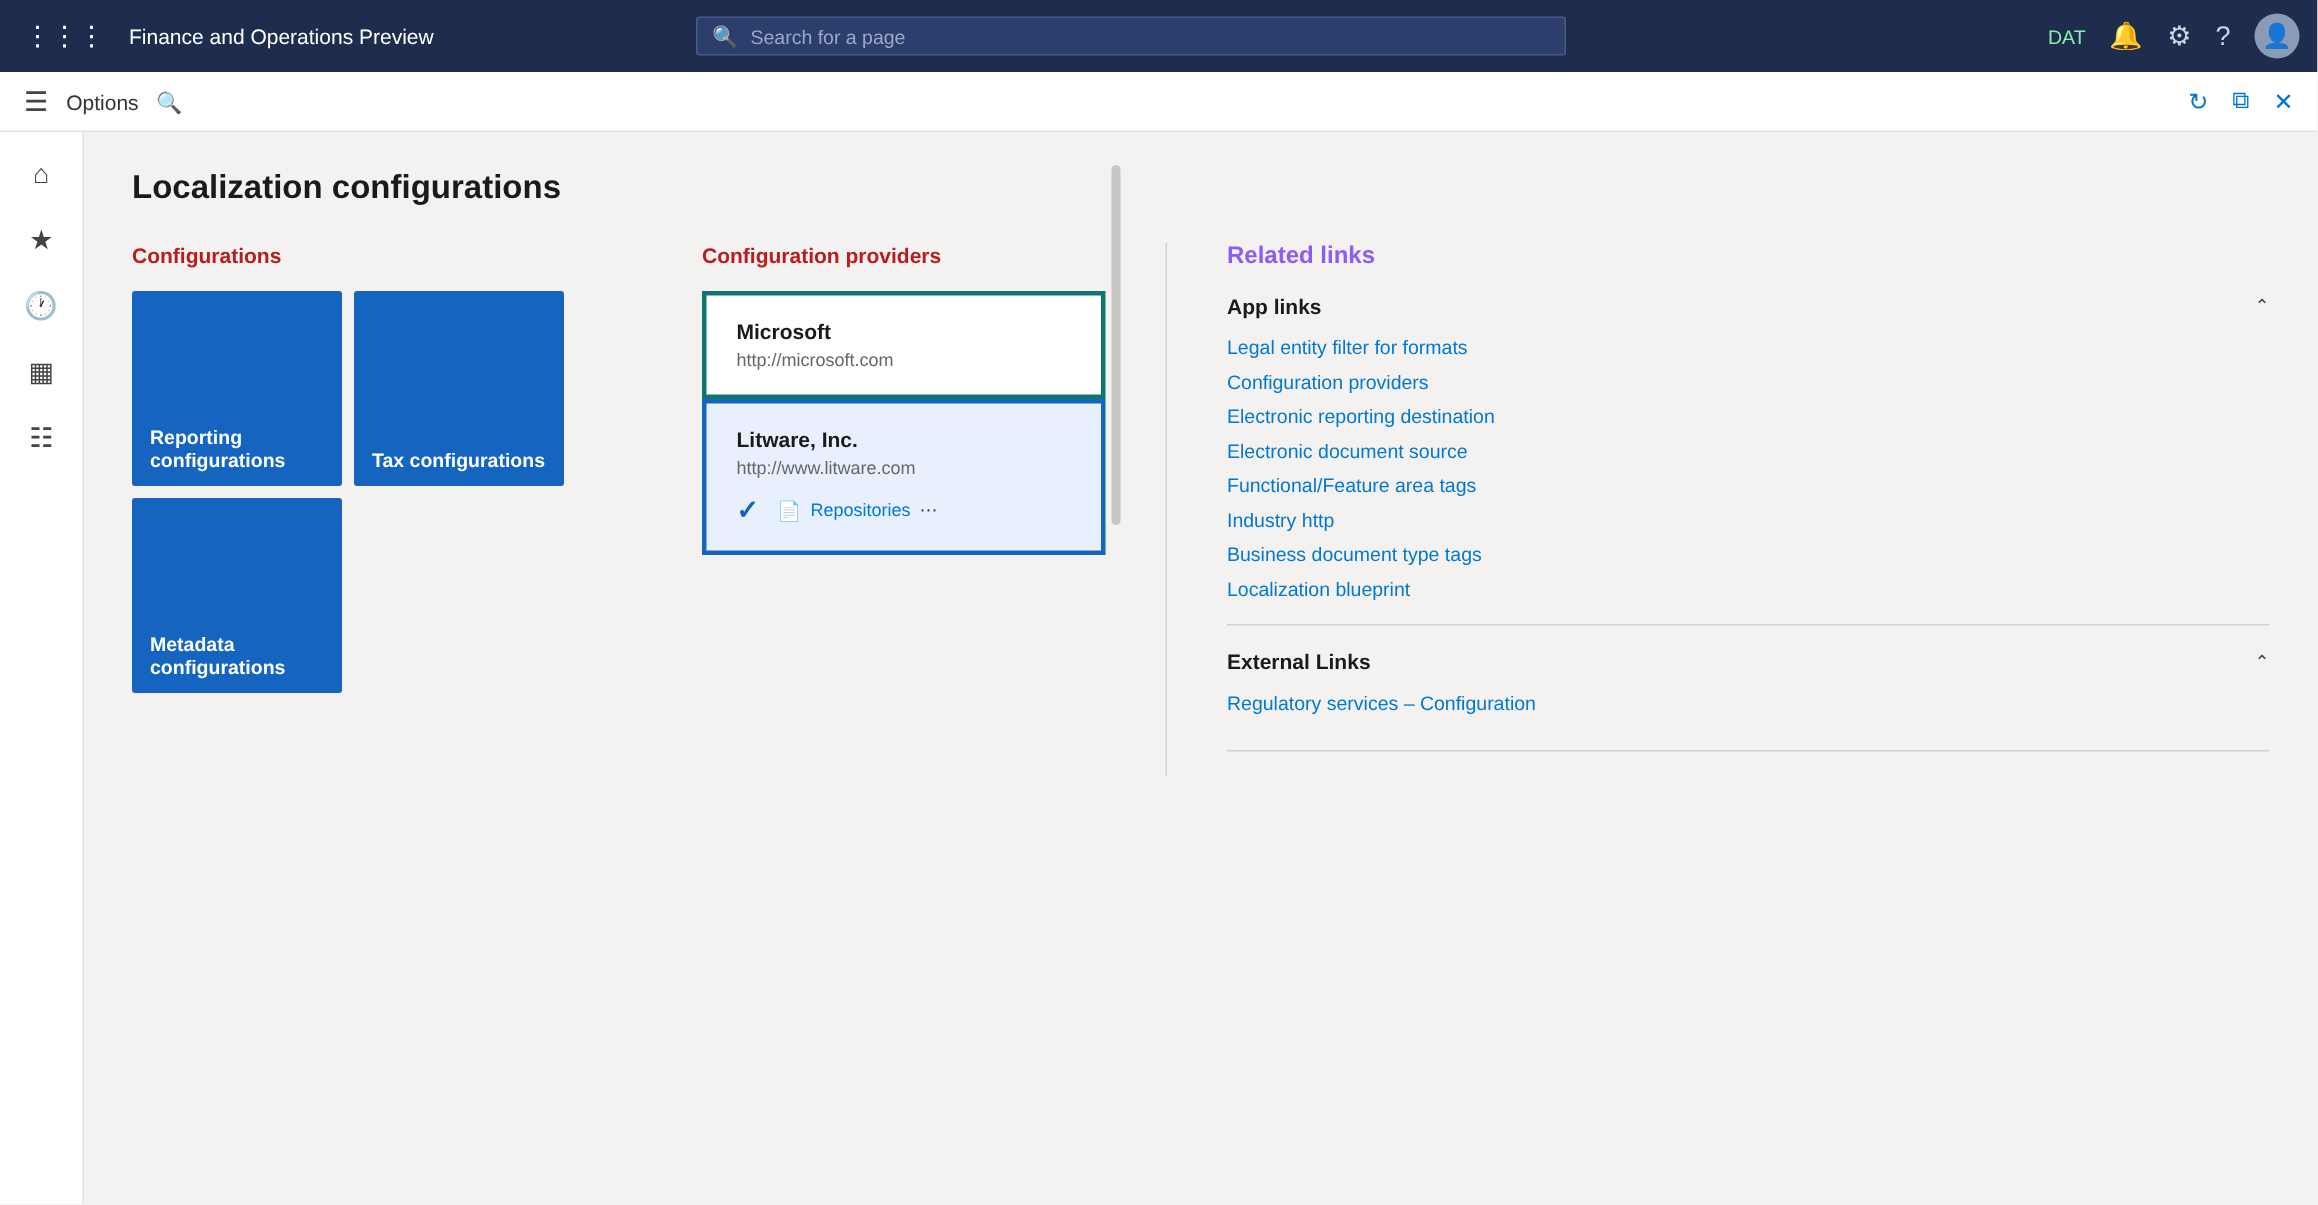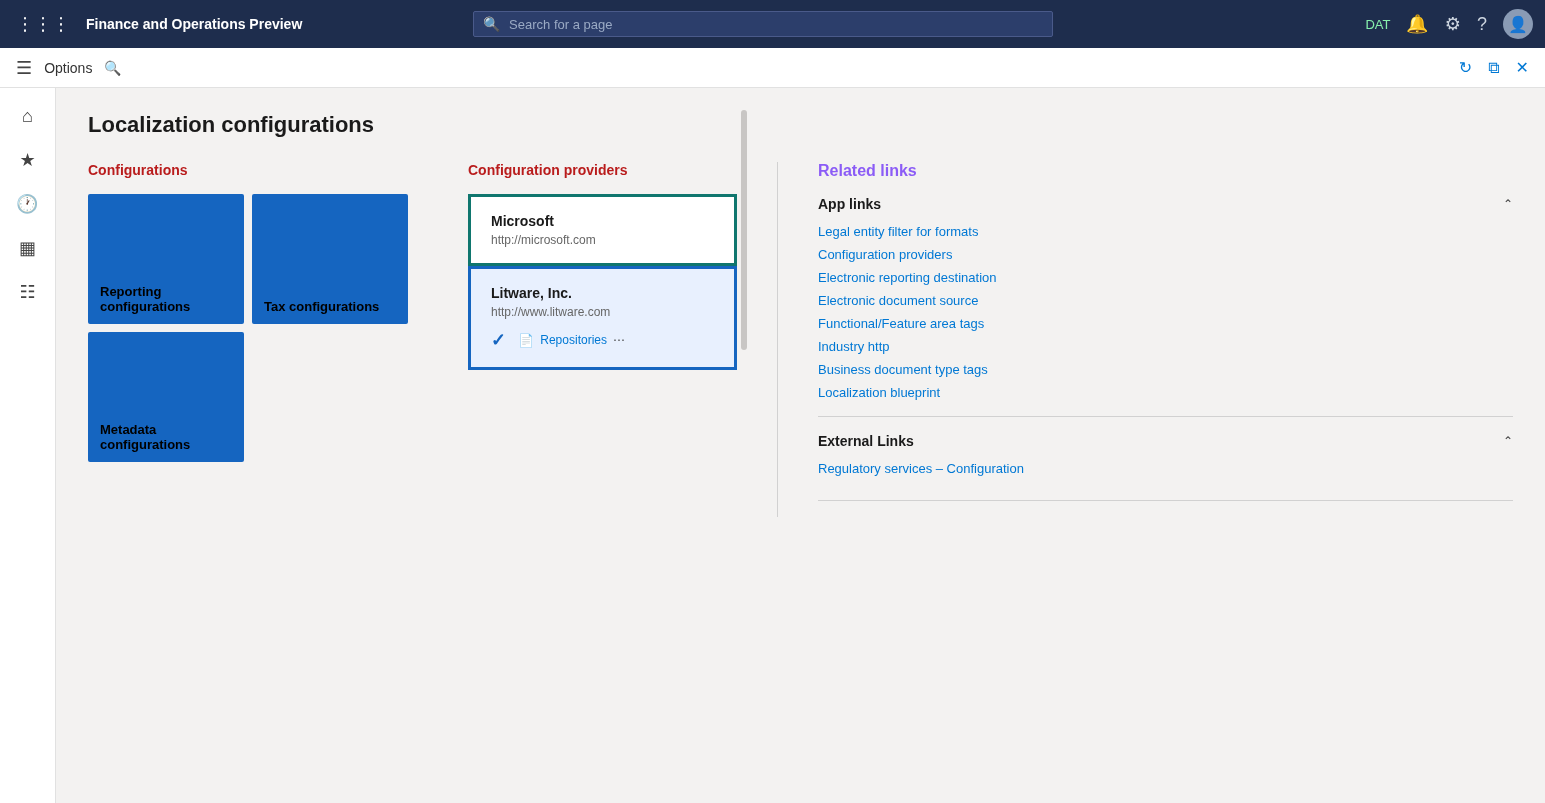--- a/index.html
+++ b/index.html
@@ -16,21 +16,21 @@
     }
     .topbar-grid-icon {
       color: #fff;
       font-size: 18px;
       cursor: pointer;
       padding: 4px;
     }
     .topbar-title {
       color: #fff;
       font-size: 14px;
-      font-weight: 700;
+      font-weight: 400;
       white-space: nowrap;
       margin-right: 8px;
     }
     .topbar-search {
       flex: 1;
       max-width: 580px;
       margin: 0 auto;
       display: flex;
       align-items: center;
       background: #2c3e6b;
@@ -173,24 +173,24 @@
       font-weight: 600;
       color: #b91c1c;
       margin-bottom: 16px;
     }
     .config-tiles {
       display: flex;
       flex-wrap: wrap;
       gap: 8px;
     }
     .config-tile {
-      width: 156px;
+      width: 140px;
       height: 130px;
       background: #1565c0;
-      color: #000000;
+      color: #ffffff;
       display: flex;
       align-items: flex-end;
       padding: 10px 12px;
       font-size: 13px;
       font-weight: 600;
       cursor: pointer;
       border-radius: 2px;
     }
 
     

